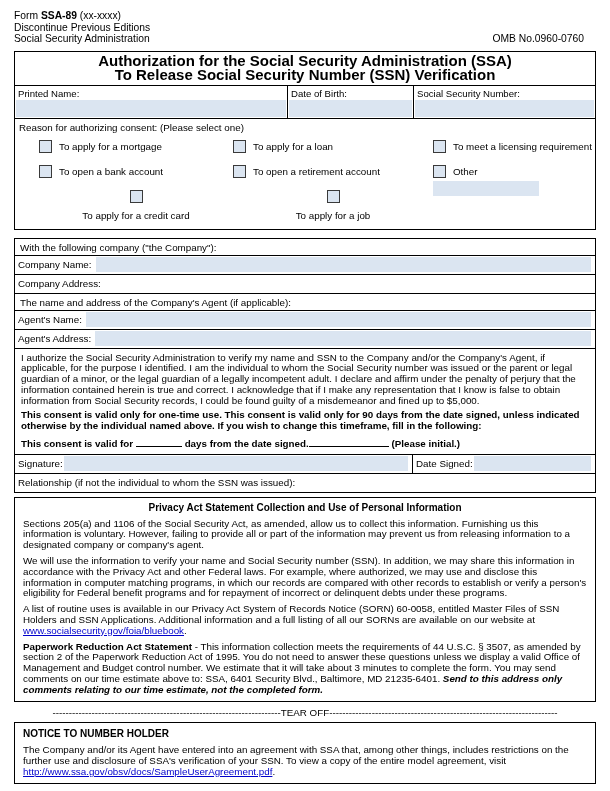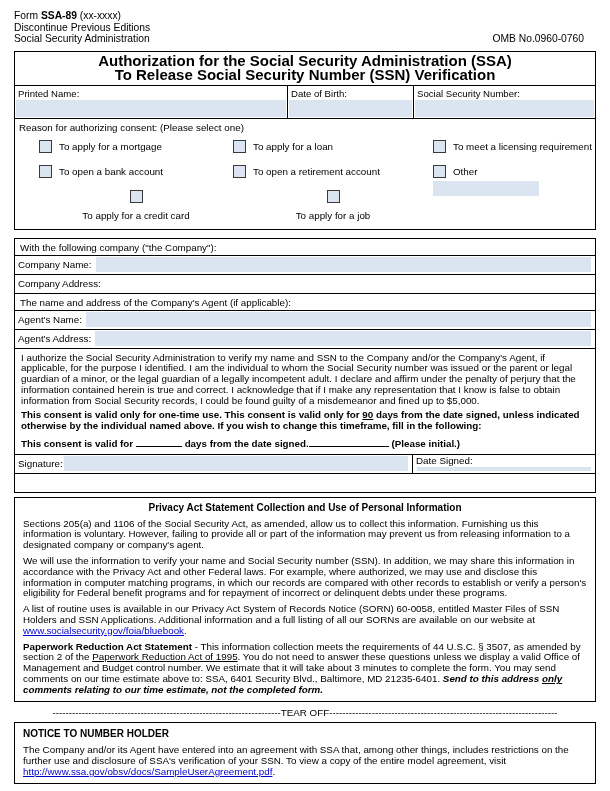--- a/index.html
+++ b/index.html
@@ -40,29 +40,29 @@
   .sec-head{padding:3px 5px 2px;border-top:1px solid #000;}
   .sec-head:first-child{border-top:0;}
   .field-row{display:flex;align-items:center;height:18px;border-top:1px solid #000;padding:0 3px;}
   .field-row .lbl{white-space:nowrap;margin-right:3px;}
   .fill{flex:1;align-self:stretch;background:var(--field-fill);margin:1.5px 1px;}
   .fill.clear{background:transparent;}
   
   .para-cell{border-top:1px solid #000;padding:4px 6px 4px;line-height:10.8px;}
   .para-cell p{margin:0 0 4px;}
   .b{font-weight:bold;}
-  .u{text-decoration:underline;}
+  .u{}
   .bi{font-weight:bold;font-style:italic;}
   .blank{display:inline-block;border-bottom:1px solid #000;height:10px;vertical-align:baseline;}
   .blank1{width:46px;}
   .blank2{width:80px;}
   
   .sig-row{display:flex;height:18px;border-top:1px solid #000;}
   .sig-left{flex:1;display:flex;align-items:center;padding:0 3px;border-right:1px solid #000;}
-  .sig-right{width:176px;display:flex;padding:0 3px;flex-direction:column;}
+  .sig-right{width:176px;display:flex;align-items:center;padding:0 3px;}
   
   .privacy{padding:4px 8px 5px;line-height:10.8px;}
   .privacy .ph{text-align:center;font-weight:bold;font-size:10px;margin:1px 0 0;}
   .privacy p{margin:5px 0 0;}
   .link{color:var(--link-color);text-decoration:underline;cursor:pointer;}
   
   .tear{text-align:center;font-size:9.8px;margin:5px 0 4px;white-space:nowrap;overflow:hidden;}
   
   .notice{border:1.5px solid #000;padding:5px 8px 6px;line-height:11px;}
   .notice .nh{font-weight:bold;font-size:10px;margin-bottom:5px;}
@@ -179,20 +179,21 @@
         <span class="lbl">Signature:</span>
         <span class="fill"></span>
       </div>
       <div class="sig-right">
         <span class="lbl">Date Signed:</span>
         <span class="fill"></span>
       </div>
     </div>
 
     <div class="field-row">
+      <span class="lbl">Relationship (if not the individual to whom the SSN was issued):</span>
       <span class="fill clear"></span>
     </div>
   </div>
 
   <div class="box mt4 privacy">
     <div class="ph">Privacy Act Statement Collection and Use of Personal Information</div>
     <p>Sections 205(a) and 1106 of the Social Security Act, as amended, allow us to collect this information. Furnishing us this information is voluntary. However, failing to provide all or part of the information may prevent us from releasing information to a designated company or company's agent.</p>
     <p>We will use the information to verify your name and Social Security number (SSN). In addition, we may share this information in accordance with the Privacy Act and other Federal laws. For example, where authorized, we may use and disclose this information in computer matching programs, in which our records are compared with other records to establish or verify a person's eligibility for Federal benefit programs and for repayment of incorrect or delinquent debts under these programs.</p>
     <p><span>A list of routine uses is available in our Privacy Act System of Records Notice (SORN) 60-0058, entitled Master Files of SSN Holders and SSN Applications. Additional information and a full listing of all our SORNs are available on our website at </span><a class="link">www.socialsecurity.gov/foia/bluebook</a><span>.</span></p>
     <p><span class="b">Paperwork Reduction Act Statement</span><span> - This information collection meets the requirements of 44 U.S.C. § 3507, as amended by section 2 of the </span><span class="u">Paperwork Reduction Act of 1995</span><span>. You do not need to answer these questions unless we display a valid Office of Management and Budget control number. We estimate that it will take about 3 minutes to complete the form. You may send comments on our time estimate above to: SSA, 6401 Security Blvd., Baltimore, MD 21235-6401. </span><span class="bi">Send to this address </span><span class="bi u">only</span><span class="bi"> comments relating to our time estimate, not the completed form.</span></p>

